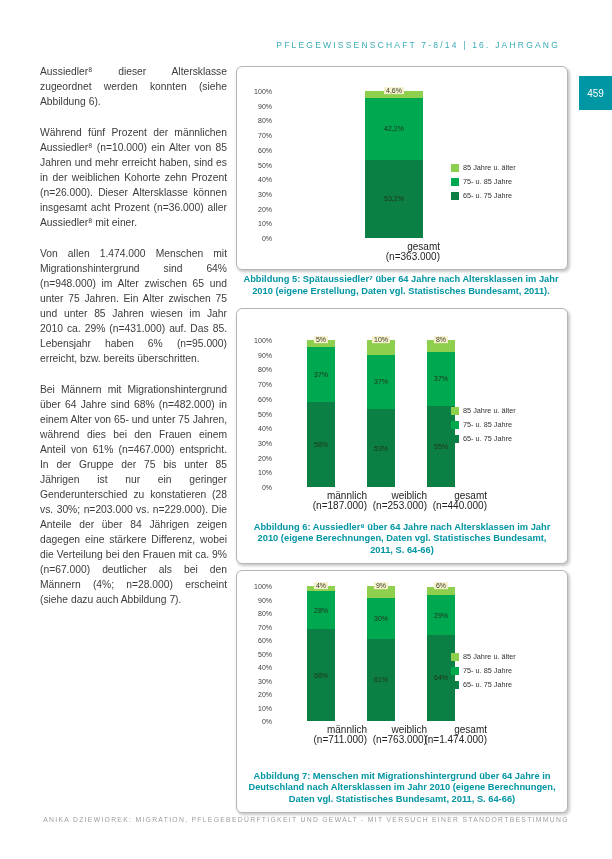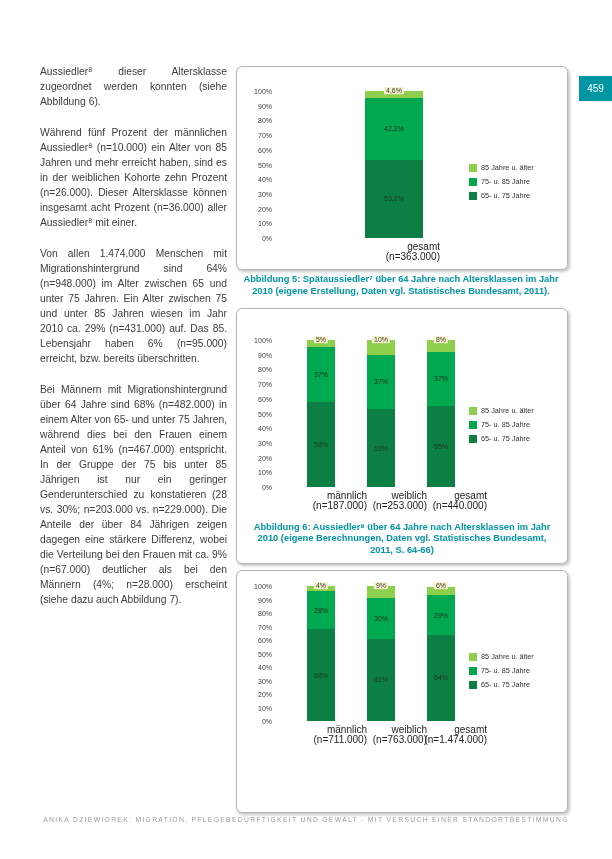--- a/index.html
+++ b/index.html
@@ -2,21 +2,21 @@
 <html lang="de"><head>
 <meta charset="utf-8">
 <style>
   html,body{margin:0;padding:0;}
   body{background:#e8e8e8;font-family:"Liberation Sans",sans-serif;}
   #page{position:relative;width:612px;height:859px;background:#ffffff;margin:0 auto;overflow:hidden;}
 
   
   .journal-header{position:absolute;top:40px;right:52px;font-size:8.5px;letter-spacing:2.2px;
     color:#3aabb6;text-transform:uppercase;white-space:nowrap;}
-  .page-badge{position:absolute;top:76px;right:0;width:33px;height:25px;background:#0096a4;
+  .page-badge{position:absolute;top:76px;right:0;width:33px;height:34px;background:#0096a4;
     color:#fff;font-size:10px;display:flex;align-items:center;justify-content:center;}
   .running-footer{position:absolute;top:816px;left:20px;right:20px;text-align:center;font-size:6.8px;
     letter-spacing:1.3px;color:#9c9c9c;text-transform:uppercase;white-space:nowrap;}
 
   
   .text-col{position:absolute;left:40px;top:64px;width:187px;color:#3c3c3c;
     font-size:10.3px;line-height:15px;text-align:justify;hyphens:auto;-webkit-hyphens:auto;}
   .text-col p{margin:0 0 16px 0;}
 
   
@@ -45,31 +45,32 @@
   .chart-0 .bars{padding-left:88px;}
   .bar-col{position:relative;width:28px;height:100%;}
   .chart-0 .bar-col{width:58px;}
   .stack{position:relative;display:flex;flex-direction:column-reverse;height:100%;width:100%;}
   .seg{display:flex;align-items:center;justify-content:center;overflow:visible;}
   .seg-lbl{font-size:7px;color:#20351f;}
   .lbl-top{position:absolute;top:0;left:50%;transform:translate(-50%,-55%);background:#f4f0cb;
     padding:0 2px;font-size:7px;color:#3a3a2a;white-space:nowrap;z-index:2;}
   .x-label{position:absolute;top:calc(100% + 4px);left:50%;transform:translateX(-50%);
     width:92px;text-align:right;font-size:10px;line-height:9.5px;color:#222;}
-  .legend{position:absolute;right:2px;top:64px;width:88px;}
+  .legend{position:absolute;right:20px;top:64px;width:88px;}
   .chart-0 .legend{top:70px;}
   .legend-item{display:flex;align-items:center;gap:4px;font-size:7.3px;color:#333;
     line-height:14px;white-space:nowrap;}
   .swatch{display:inline-block;width:8px;height:8px;flex:0 0 8px;}
 </style>
 </head>
 <body>
 
 <div id="page">
 
+  <div class="journal-header">Pflegewissenschaft 7-8/14 | 16. Jahrgang</div>
   <div class="page-badge">459</div>
 
   <div class="text-col">
     <p>Aussiedler⁸ dieser Altersklasse zugeordnet werden konnten (siehe Abbildung 6).</p>
     <p>Während fünf Prozent der männlichen Aussiedler⁸ (n=10.000) ein Alter von 85 Jahren und mehr erreicht haben, sind es in der weiblichen Kohorte zehn Prozent (n=26.000). Dieser Altersklasse können insgesamt acht Prozent (n=36.000) aller Aussiedler⁸ mit einer.</p>
     <p>Von allen 1.474.000 Menschen mit Migrationshintergrund sind 64% (n=948.000) im Alter zwischen 65 und unter 75 Jahren. Ein Alter zwischen 75 und unter 85 Jahren wiesen im Jahr 2010 ca. 29% (n=431.000) auf. Das 85. Lebensjahr haben 6% (n=95.000) erreicht, bzw. bereits überschritten.</p>
     <p>Bei Männern mit Migrationshintergrund über 64 Jahre sind 68% (n=482.000) in einem Alter von 65- und unter 75 Jahren, während dies bei den Frauen einem Anteil von 61% (n=467.000) entspricht. In der Gruppe der 75 bis unter 85 Jährigen ist nur ein geringer Genderunterschied zu konstatieren (28 vs. 30%; n=203.000 vs. n=229.000). Die Anteile der über 84 Jährigen zeigen dagegen eine stärkere Differenz, wobei die Verteilung bei den Frauen mit ca. 9% (n=67.000) deutlicher als bei den Männern (4%; n=28.000) erscheint (siehe dazu auch Abbildung 7).</p>
   </div>
 
   <div class="panel" id="panel5">
@@ -291,16 +292,17 @@
               <span class="swatch" style="background: rgb(0, 168, 79);"></span>
               <span>75- u. 85 Jahre</span>
             </div>
             <div class="legend-item">
               <span class="swatch" style="background: rgb(12, 127, 68);"></span>
               <span>65- u. 75 Jahre</span>
             </div>
           </div>
       </div>
     </div>
+    <div class="caption">Abbildung 7: Menschen mit Migrationshintergrund über 64 Jahre in Deutschland nach Altersklassen im Jahr 2010 (eigene Berechnungen, Daten vgl. Statistisches Bundesamt, 2011, S. 64-66)</div>
   </div>
 
   <div class="running-footer">Anika Dziewiorek: Migration, Pflegebedürftigkeit und Gewalt - mit Versuch einer Standortbestimmung</div>
 </div>
 
 </body></html>

